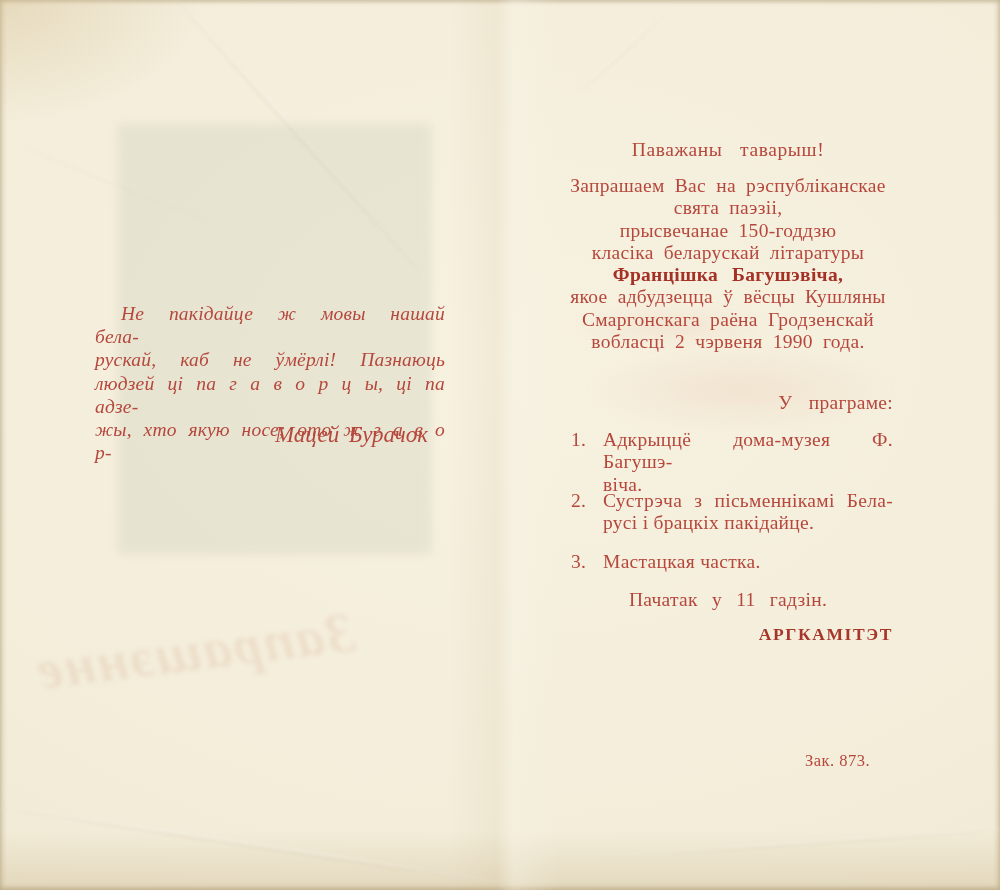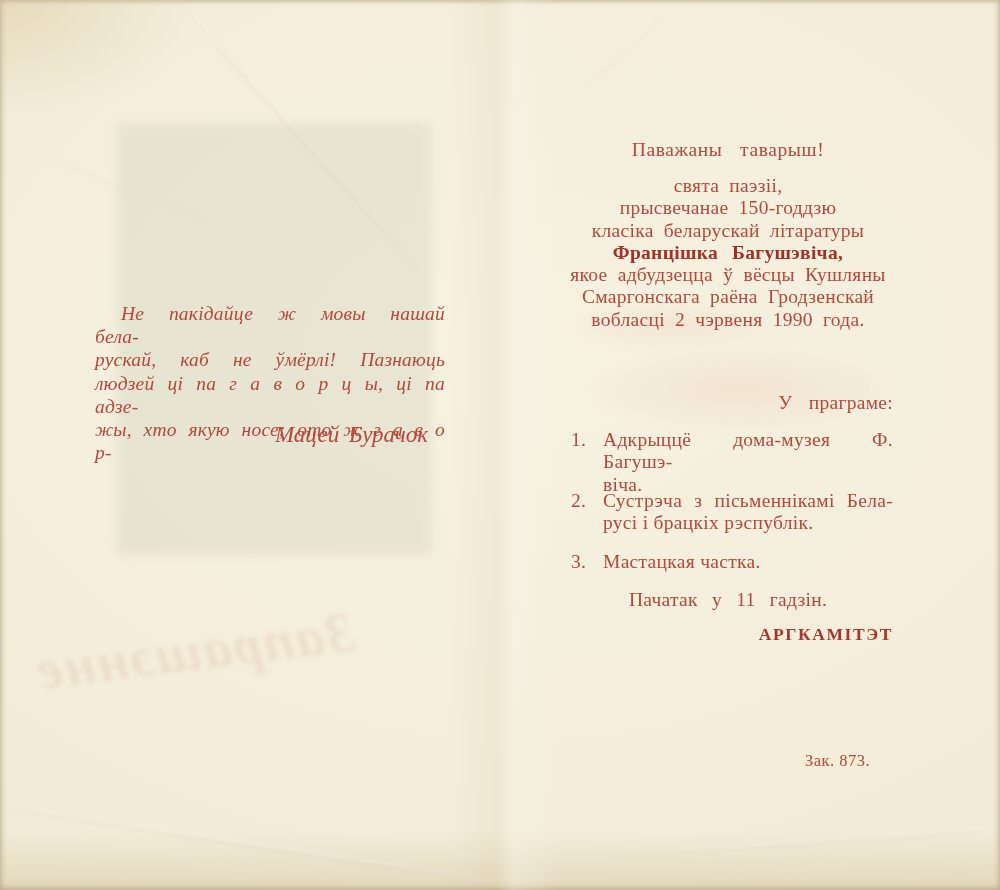--- a/index.html
+++ b/index.html
@@ -160,41 +160,42 @@
 
   <div class="page right">
     <div class="ghost-blob gb1"></div>
     <div class="ghost-blob gb2"></div>
 
     <div class="rcol">
 
       <div class="salutation">Паважаны таварыш!</div>
 
       <div class="para">
+        <span class="ln">Запрашаем Вас на рэспубліканскае</span>
         <span class="ln">свята паэзіі,</span>
         <span class="ln">прысвечанае 150-годдзю</span>
         <span class="ln">класіка беларускай літаратуры</span>
         <span class="ln bold">Францішка Багушэвіча,</span>
         <span class="ln">якое адбудзецца ў вёсцы Кушляны</span>
         <span class="ln">Смаргонскага раёна Гродзенскай</span>
         <span class="ln">вобласці 2 чэрвеня 1990 года.</span>
       </div>
 
       <div class="prog-head">У праграме:</div>
 
       <div class="item i1">
         <span class="num">1.</span>
         <span class="ln fill">Адкрыццё дома-музея Ф. Багушэ-</span>
         <span class="ln">віча.</span>
       </div>
 
       <div class="item i2">
         <span class="num">2.</span>
         <span class="ln fill">Сустрэча з пісьменнікамі Бела-</span>
-        <span class="ln">русі і брацкіх рэспублік.</span>
+        <span class="ln">русі і брацкіх пакідайце.</span>
       </div>
 
       <div class="item i3">
         <span class="num">3.</span>
         <span class="ln">Мастацкая частка.</span>
       </div>
 
       <div class="start-time">Пачатак у 11 гадзін.</div>
 
       <div class="signature">АРГКАМІТЭТ</div>

